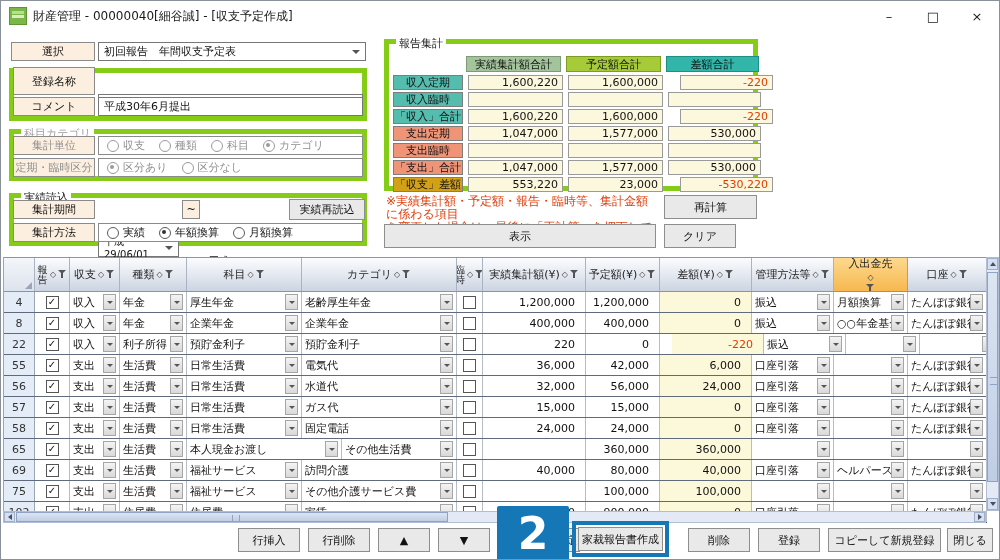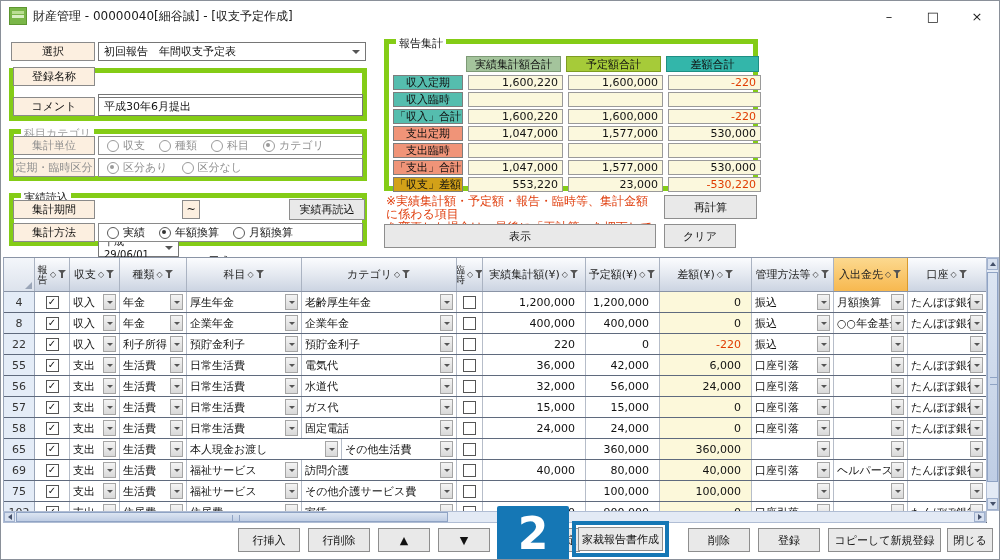--- a/index.html
+++ b/index.html
@@ -45,29 +45,29 @@
   .sh-plan{background:#a6cb39;border-color:#7e9c23;}
   .sh-diff{background:#33b6aa;border-color:#1f8f84;}
   .srow{display:flex;gap:5px;margin-bottom:2px;}
   .scell{height:15px;box-sizing:border-box;display:flex;align-items:center;font-size:11px;}
   .slabel{width:70px;justify-content:center;border:1px solid #7d7d7d;}
   .slabel.income{background:#55bdae;}
   .slabel.expense{background:#f09478;}
   .slabel.balance{background:#d3a118;}
   .sval{width:95px;background:#fbf8dd;border:1px solid #9a9a9a;justify-content:flex-end;padding-right:4px;}
   .sval:last-child{width:93px;}
-  .neg{color:#e03c00;}
+  .neg{color:#e03c00;margin-left:12px;}
   .note{color:#e04010;font-size:12px;line-height:13px;}
   
   .grid{position:absolute;left:2px;top:256px;width:983px;border-top:1px solid #8a94a6;border-left:1px solid #9aa5b8;}
   .ghead{display:flex;height:33px;background:linear-gradient(#fbfcfe,#e2e7ef 55%,#ccd4e2);
     border-bottom:1px solid #8a94a6;}
   .hcell{box-sizing:border-box;border-right:1px solid #aab3c2;display:flex;align-items:center;
     justify-content:center;gap:2px;overflow:hidden;position:relative;font-size:11px;color:#222;}
-  .hcell.hl{background:linear-gradient(#fcd98f,#f7b84f);border-right-color:#d99a2c;}
+  .hcell.hl{background:linear-gradient(#fcd98f,#f7b84f);border-right-color:#d99a2c;flex-direction:column;}
   .corner{background:linear-gradient(#f3f6fa,#dde3ed);}
   .corner::after{content:"";position:absolute;right:2px;bottom:2px;width:0;height:0;
     border-left:7px solid transparent;border-bottom:7px solid #9aa5b8;}
   .vl{width:11px;line-height:10px;font-size:10px;word-break:break-all;text-align:center;}
   .dia{font-size:8px;color:#444;flex:none;}
   .funnel{position:relative;width:9px;height:9px;flex:none;}
   .funnel::before{content:"";position:absolute;top:0;left:0;border-left:4px solid transparent;
     border-right:4px solid transparent;border-top:4px solid #555;}
   .funnel::after{content:"";position:absolute;top:3px;left:3px;width:2px;height:5px;background:#555;}
   .grow{display:flex;height:20px;border-bottom:1px solid #5f6a7d;background:#fff;}
@@ -123,21 +123,21 @@
 
   <div class="flabel abs" style="left:10px;top:41px;width:84px;height:19px">選択</div>
   <div class="dd abs" style="left:97px;top:41px;width:268px;height:19px">
     <span>初回報告　年間収支予定表</span>
     <span class="arr"></span>
   </div>
 
   <div class="group abs" style="left:8px;top:67px;width:358px;height:53px">
     <span class="gtitle">作成情報</span>
   </div>
-  <div class="flabel abs" style="left:12px;top:66px;width:82px;height:19px">登録名称</div>
+  <div class="flabel abs" style="left:12px;top:66px;width:82px;height:28px">登録名称</div>
   <div class="dd abs" style="left:97px;top:74px;width:265px;height:19px">
     <span>初回報告　年間収支予定表</span>
     <span class="arr"></span>
   </div>
   <div class="flabel abs" style="left:12px;top:96px;width:82px;height:19px">コメント</div>
   <div class="tbox abs" style="left:97px;top:96px;width:265px;height:19px">平成30年6月提出</div>
 
   <div class="group abs" style="left:8px;top:128px;width:358px;height:52px">
     <span class="gtitle dis">科目カテゴリ</span>
   </div>

